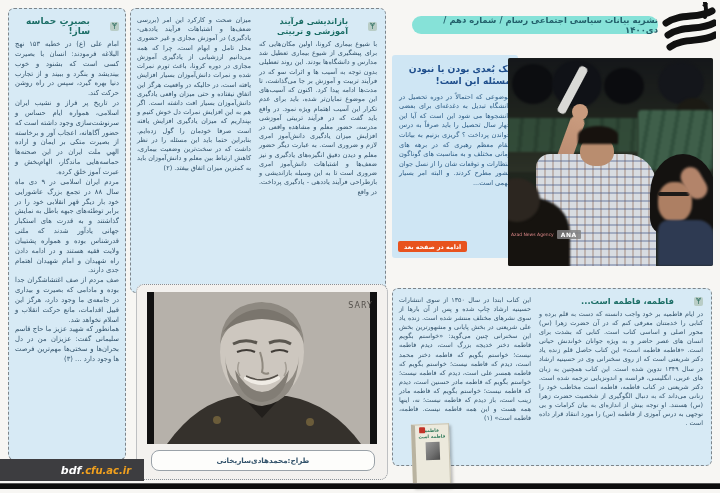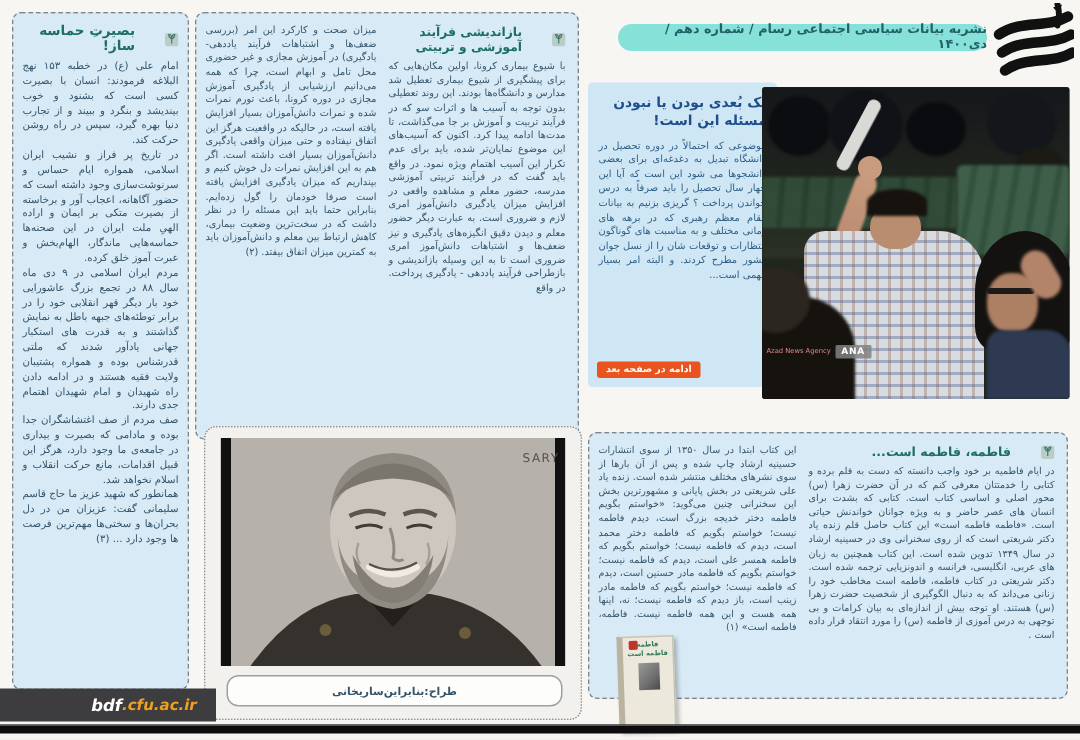--- a/index.html
+++ b/index.html
@@ -194,21 +194,21 @@
         <path d="M78 64 Q80 110 115 114 Q150 110 152 64 Q150 96 115 100 Q80 96 78 64 Z" fill="#8f8a82"></path>
         <path d="M88 78 Q115 122 142 78 Q138 108 115 110 Q92 108 88 78 Z" fill="#827d75"></path>
 
         <path d="M99 86 q16 10 32 0" stroke="#f0ece5" stroke-width="4" fill="none" stroke-linecap="round"></path>
         <path d="M99 84 q16 8 32 -1" stroke="#55504a" stroke-width="1.5" fill="none"></path>
 
         <path d="M92 70 q-3 8 1 14 M138 70 q3 8 -1 14" stroke="#a39d94" stroke-width="1.5" fill="none"></path>
       </svg>
     </div>
     <div class="sig">SARY</div>
-    <div class="capbox">طراح:بنابراین‌ساریخانی</div>
+    <div class="capbox">طراح:محمدهادی‌ساریخانی</div>
   </div>
 
   <div class="site">
     <span class="b">bdf</span>
       <span class="r">.cfu.ac.ir</span>
   </div>
 
   <div class="footline"></div>
 
 </div>

